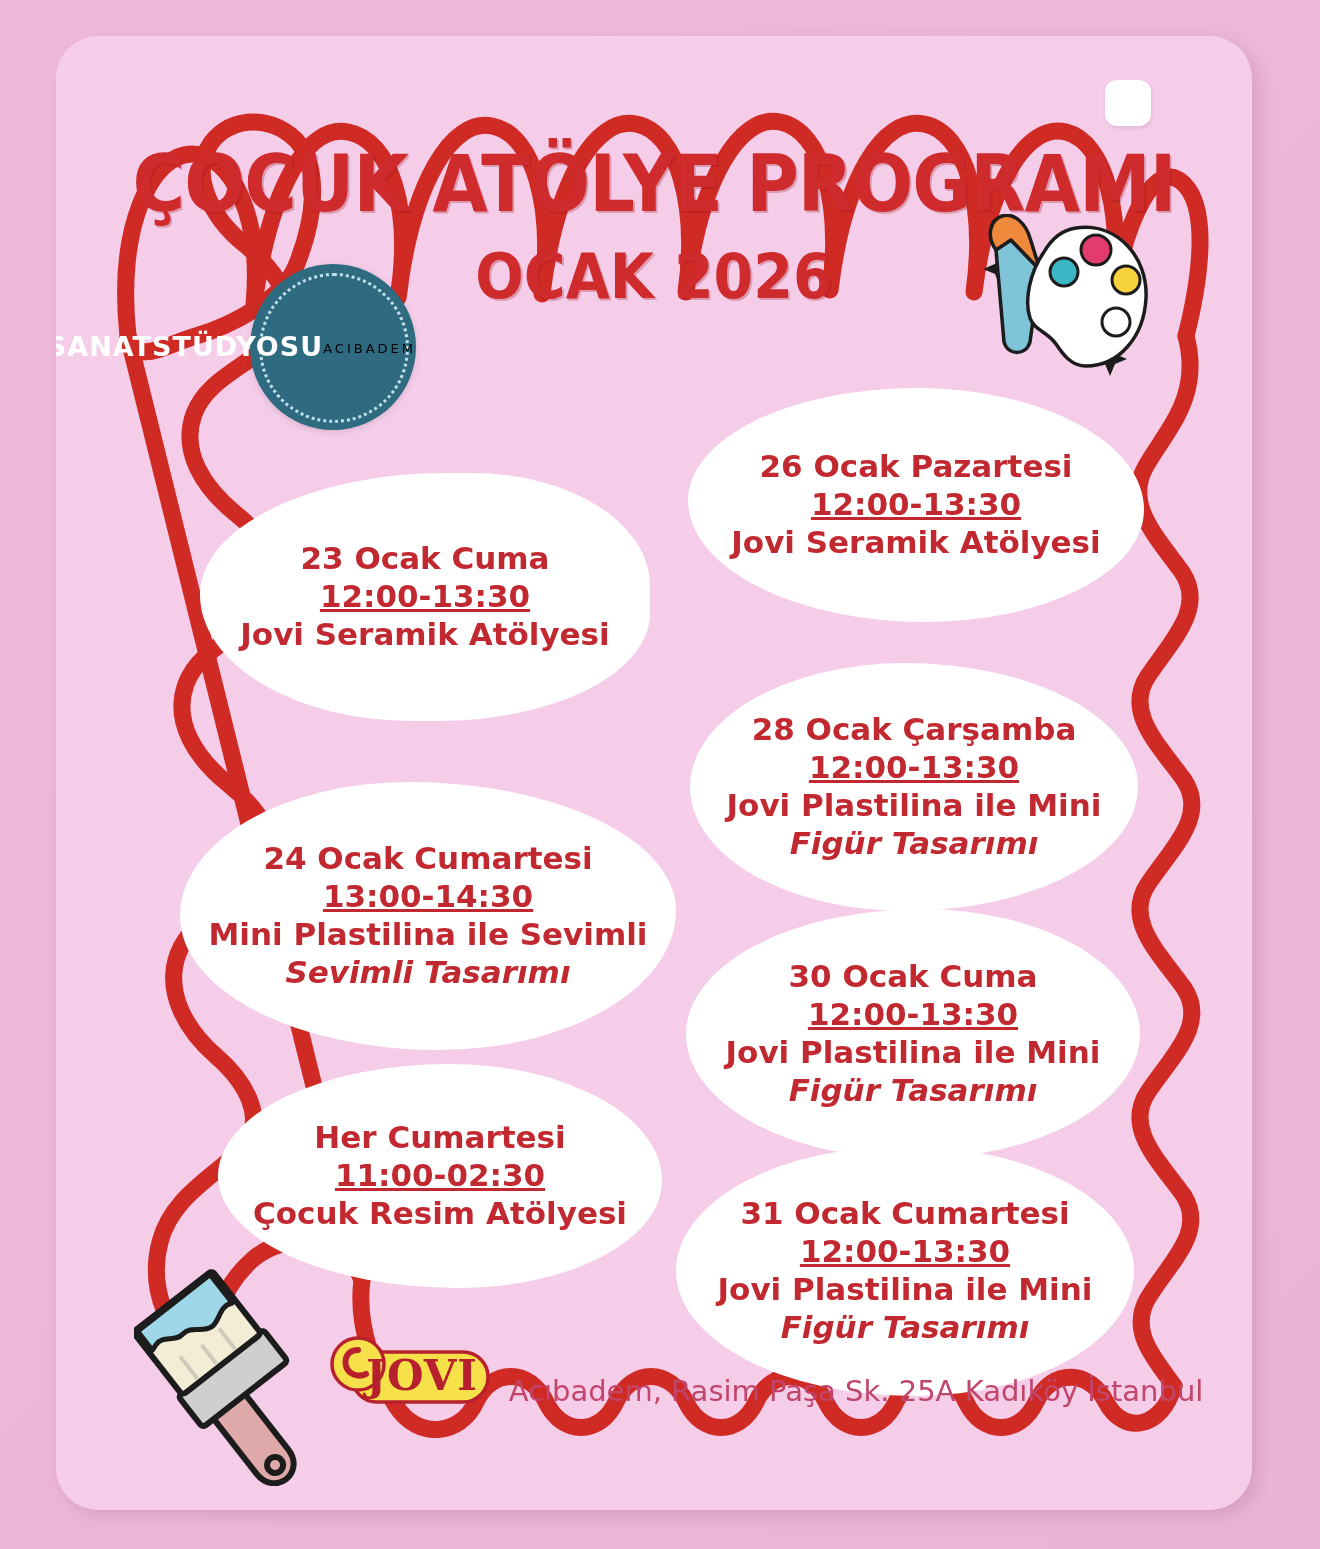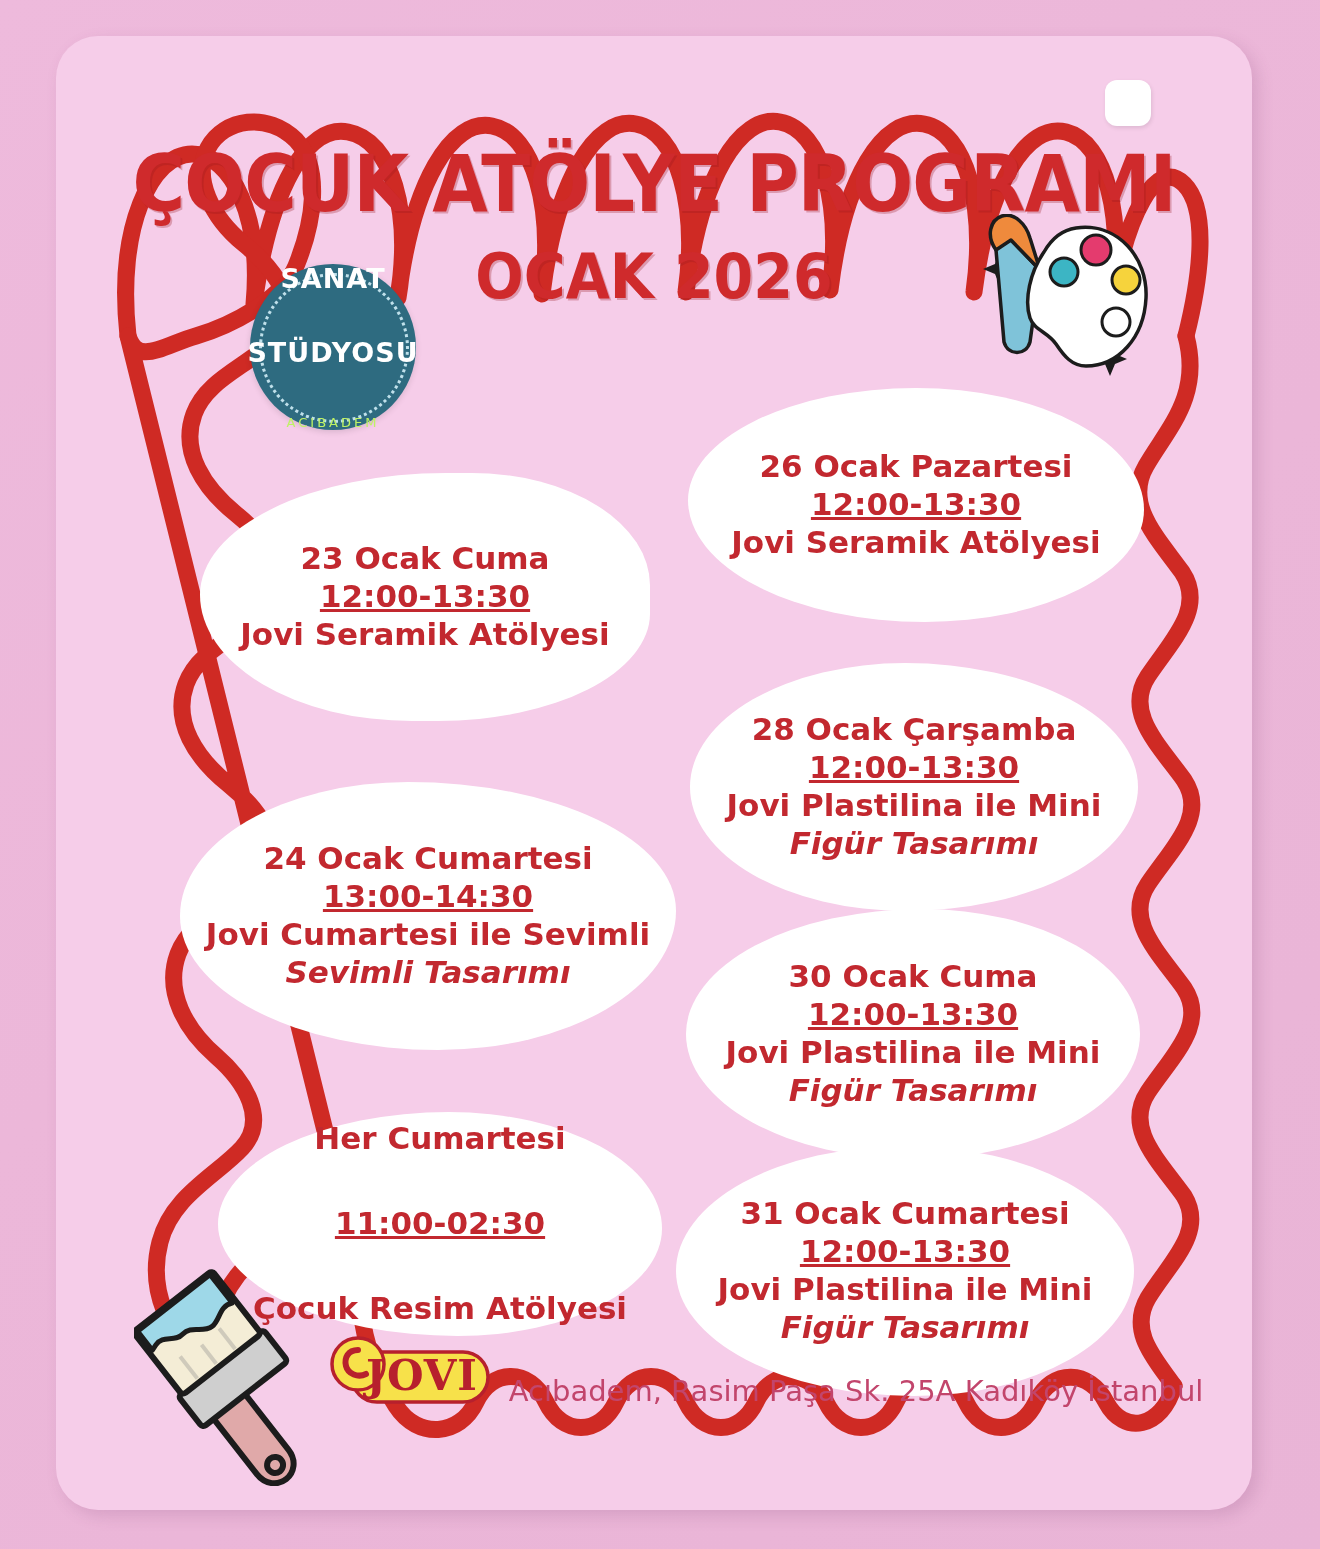--- a/index.html
+++ b/index.html
@@ -79,44 +79,43 @@
   
   #studio-badge {
     position: absolute;
     left: 194px;
     top: 228px;
     width: 166px;
     height: 166px;
     border-radius: 50%;
     background: #2e6b80;
     display: flex;
-    flex-direction: column;
     align-items: center;
-    justify-content: space-between;
+    justify-content: flex-end;
     box-shadow: 0 2px 6px rgba(0,0,0,0.12);
   }
   #studio-badge::after {
     content: "";
     position: absolute;
     left: 9px; top: 9px;
     width: 144px; height: 144px;
     border-radius: 50%;
     border: 3px dotted #bfe0ea;
   }
   .badge-line1, .badge-line2 {
     color: #ffffff;
     font-family: "DejaVu Sans", sans-serif;
     font-weight: bold;
     font-size: 27px;
     letter-spacing: 1px;
     line-height: 1.08;
     z-index: 2;
   }
   .badge-line3 {
-    color: #bef264;
+    color: #000000;
     font-family: "DejaVu Sans", sans-serif;
     font-size: 13px;
     letter-spacing: 3px;
     margin-top: 3px;
     z-index: 2;
   }
 
   
   #palette-illustration {
     position: absolute;
@@ -153,23 +152,22 @@
   
   #card-0 {
     left: 144px; top: 437px; width: 450px; height: 248px;
     border-radius: 58% 42% 50% 50% / 52% 48% 46% 54%;
   }
   #card-1 {
     left: 124px; top: 746px; width: 496px; height: 268px;
     border-radius: 46% 54% 48% 52% / 50% 48% 52% 50%;
   }
   #card-2 {
-    left: 162px; top: 1076px; width: 444px; height: 224px;
+    left: 162px; top: 1028px; width: 444px; height: 224px;
     border-radius: 52% 48% 46% 54% / 50% 52% 48% 50%;
-    justify-content: space-between;
   }
   #card-3 {
     left: 632px; top: 352px; width: 456px; height: 234px;
     border-radius: 50% 50% 48% 52% / 48% 52% 48% 52%;
   }
   #card-4 {
     left: 634px; top: 627px; width: 448px; height: 248px;
     border-radius: 48% 52% 52% 48% / 50% 50% 50% 50%;
   }
   #card-5 {
@@ -307,21 +305,21 @@
     <div class="blob-card" id="card-0">
       <div class="card-line l0">23 Ocak Cuma</div>
       <div class="card-line l1">12:00-13:30</div>
       <div class="card-line l2">Jovi Seramik Atölyesi</div>
 
     </div>
 
     <div class="blob-card" id="card-1">
       <div class="card-line l0">24 Ocak Cumartesi</div>
       <div class="card-line l1">13:00-14:30</div>
-      <div class="card-line l2">Jovi Cumartesi ile Sevimli</div>
+      <div class="card-line l2">Mini Plastilina ile Sevimli</div>
       <div class="card-line l3">Sevimli Tasarımı</div>
     </div>
 
     <div class="blob-card" id="card-2">
       <div class="card-line l0">Her Cumartesi</div>
       <div class="card-line l1">11:00-02:30</div>
       <div class="card-line l2">Çocuk Resim Atölyesi</div>
 
     </div>
 

